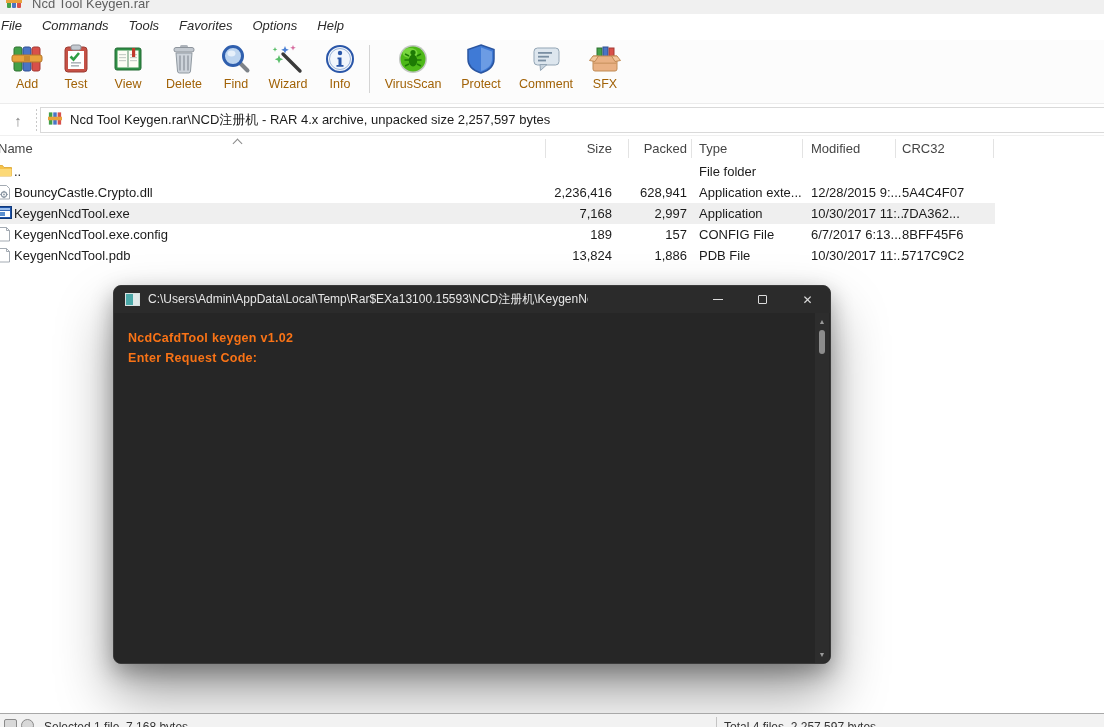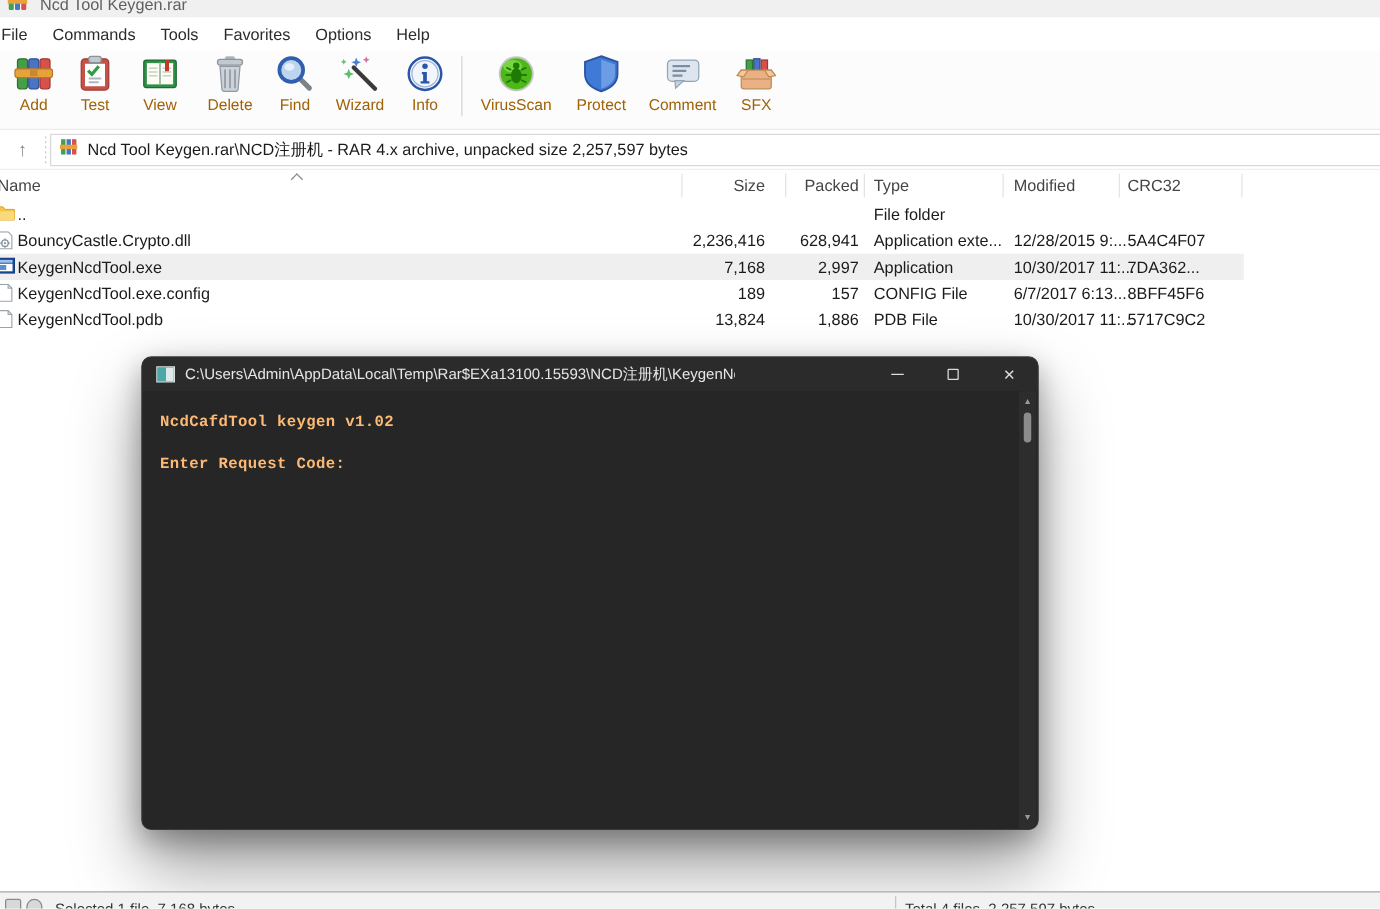--- a/index.html
+++ b/index.html
@@ -6,21 +6,21 @@
   html,body { background:#fff; }
   body { font-family:"Liberation Sans", sans-serif; }
   .screen { position:relative; width:1104px; height:727px; overflow:hidden; background:#ffffff;padding-left:43px; }
 
   
   .titlebar { position:absolute; left:0; top:-8px; width:1104px; height:22px; background:#f0f0f0; display:flex; align-items:center; }
   .titlebar .app-icon { position:absolute; left:6px; top:2px; }
   .titlebar .title-text { position:absolute; left:32px; top:4px; font-size:13px; color:#5f5f5f; white-space:nowrap; }
 
   
-  .menubar { position:absolute; left:0; top:14px; width:1104px; height:26px; background:#ffffff; display:flex; align-items:center; padding-left:0; }
+  .menubar { position:absolute; left:0; top:14px; width:1104px; height:26px; background:#ffffff; display:flex; align-items:flex-start; padding-left:0;font-style:italic; }
   .menubar-inner { display:flex; margin-left:-9px; }
   .menu-item { font-size:13px; color:#2b2b2b; padding:4px 10px; white-space:nowrap; cursor:default; }
 
   
   .toolbar { position:absolute; left:0; top:40px; width:1104px; height:64px; background:#fcfcfc; border-bottom:1px solid #ececec; display:flex; align-items:flex-start; padding:3px 0 0 2px; }
   .tb-btn { display:flex; flex-direction:column; align-items:center; justify-content:flex-start; height:58px; cursor:default; }
   .tb-btn svg { width:32px; height:32px; display:block; }
   .tb-label { font-size:12.5px; color:#a16207; margin-top:2px; white-space:nowrap; }
   .tb-sep { width:11px; height:52px; display:flex; align-items:center; justify-content:center; }
   .tb-sep i { display:block; width:1px; height:48px; background:#d4d4d4; }
@@ -56,22 +56,22 @@
   
   .console { position:absolute; left:113px; top:285px; width:718px; height:379px; background:#262626; border:1px solid #3a3a3a; border-radius:8px; box-shadow:0 30px 55px rgba(0,0,0,0.38), 0 8px 22px rgba(0,0,0,0.30); overflow:hidden; }
   .console-titlebar { position:absolute; left:0; top:0; width:100%; height:27px; background:#2b2b2b; display:flex; align-items:center; }
   .console-icon { margin-left:11px; width:15px; height:13px; border:1px solid #d8e2e2; background:linear-gradient(90deg, #4ba8a8 0 55%, #dfe9e9 55% 100%); flex:0 0 auto; }
   .console-title { margin-left:8px; font-size:12px; color:#e6e6e6; white-space:nowrap; overflow:hidden; max-width:440px; }
   .cap-btns { position:absolute; right:0; top:0; height:27px; display:flex; }
   .cap-btn { width:45px; height:27px; display:flex; align-items:center; justify-content:center; color:#dcdcdc; font-size:12px; }
   .min-glyph { width:10px; height:1px; background:#dcdcdc; }
   .max-glyph { width:9px; height:9px; border:1px solid #dcdcdc; border-radius:1px; }
   .console-body { position:absolute; left:0; top:27px; width:100%; height:352px; background:#262626; }
-  .console-line { position:absolute; left:14px; font-family:Liberation Mono, monospace; font-weight:bold; font-size:12.5px; letter-spacing:0.3px; color:#fdba74; white-space:pre; }
-  .line-0 { top:18px; } .line-1 { top:51px; }
+  .console-line { position:absolute; left:14px; font-family:Liberation Sans, sans-serif; font-weight:bold; font-size:12.5px; letter-spacing:0.3px; color:#f97316; white-space:pre; }
+  .line-0 { top:18px; } .line-1 { top:38px; }
   .console-scrollbar { position:absolute; right:1px; top:27px; width:14px; height:351px; background:#2d2d2d; }
   .scroll-arrow { position:absolute; left:0; width:14px; text-align:center; color:#9a9a9a; font-size:7px; line-height:10px; }
   .scroll-arrow.up { top:4px; } .scroll-arrow.down { bottom:4px; }
   .scroll-thumb { position:absolute; left:4px; top:17px; width:6px; height:24px; background:#8c8c8c; border-radius:3px; }
 
   
   .statusbar { position:absolute; left:0; top:713px; width:1104px; height:24px; background:#f2f2f2; border-top:1px solid #a8a8a8; font-size:12px; color:#333; }
   .sb-icon { position:absolute; top:5px; width:13px; height:13px; border:1px solid #8a8a8a; background:#d8d8d8; border-radius:2px; }
   .sb-icon.disk { left:4px; }
   .sb-icon.key { left:21px; border-radius:7px; }

